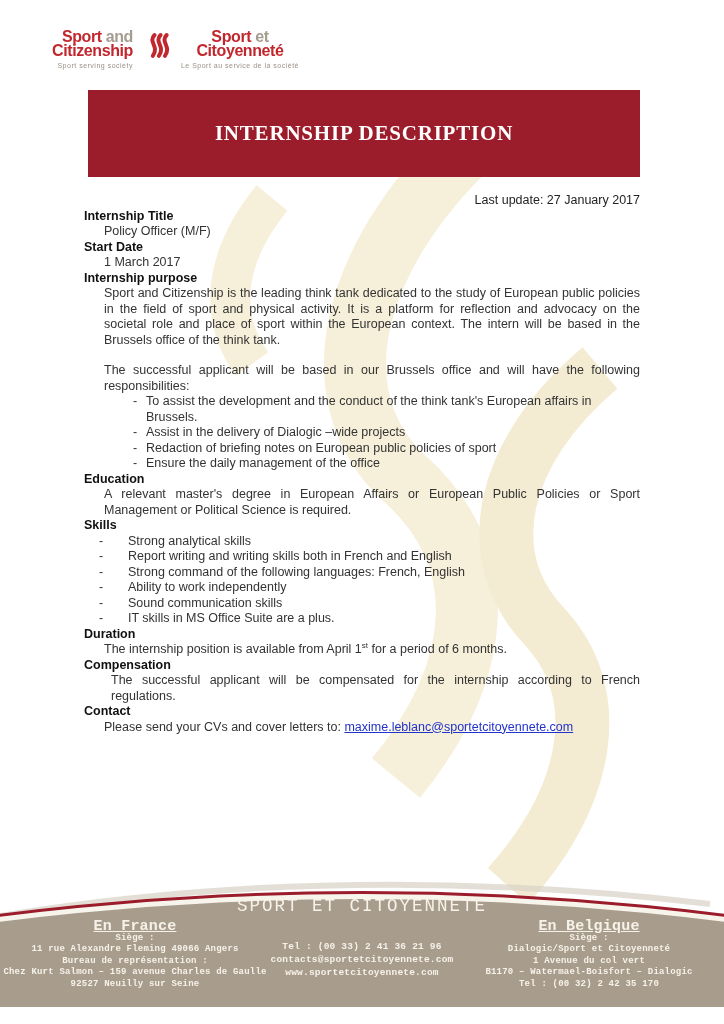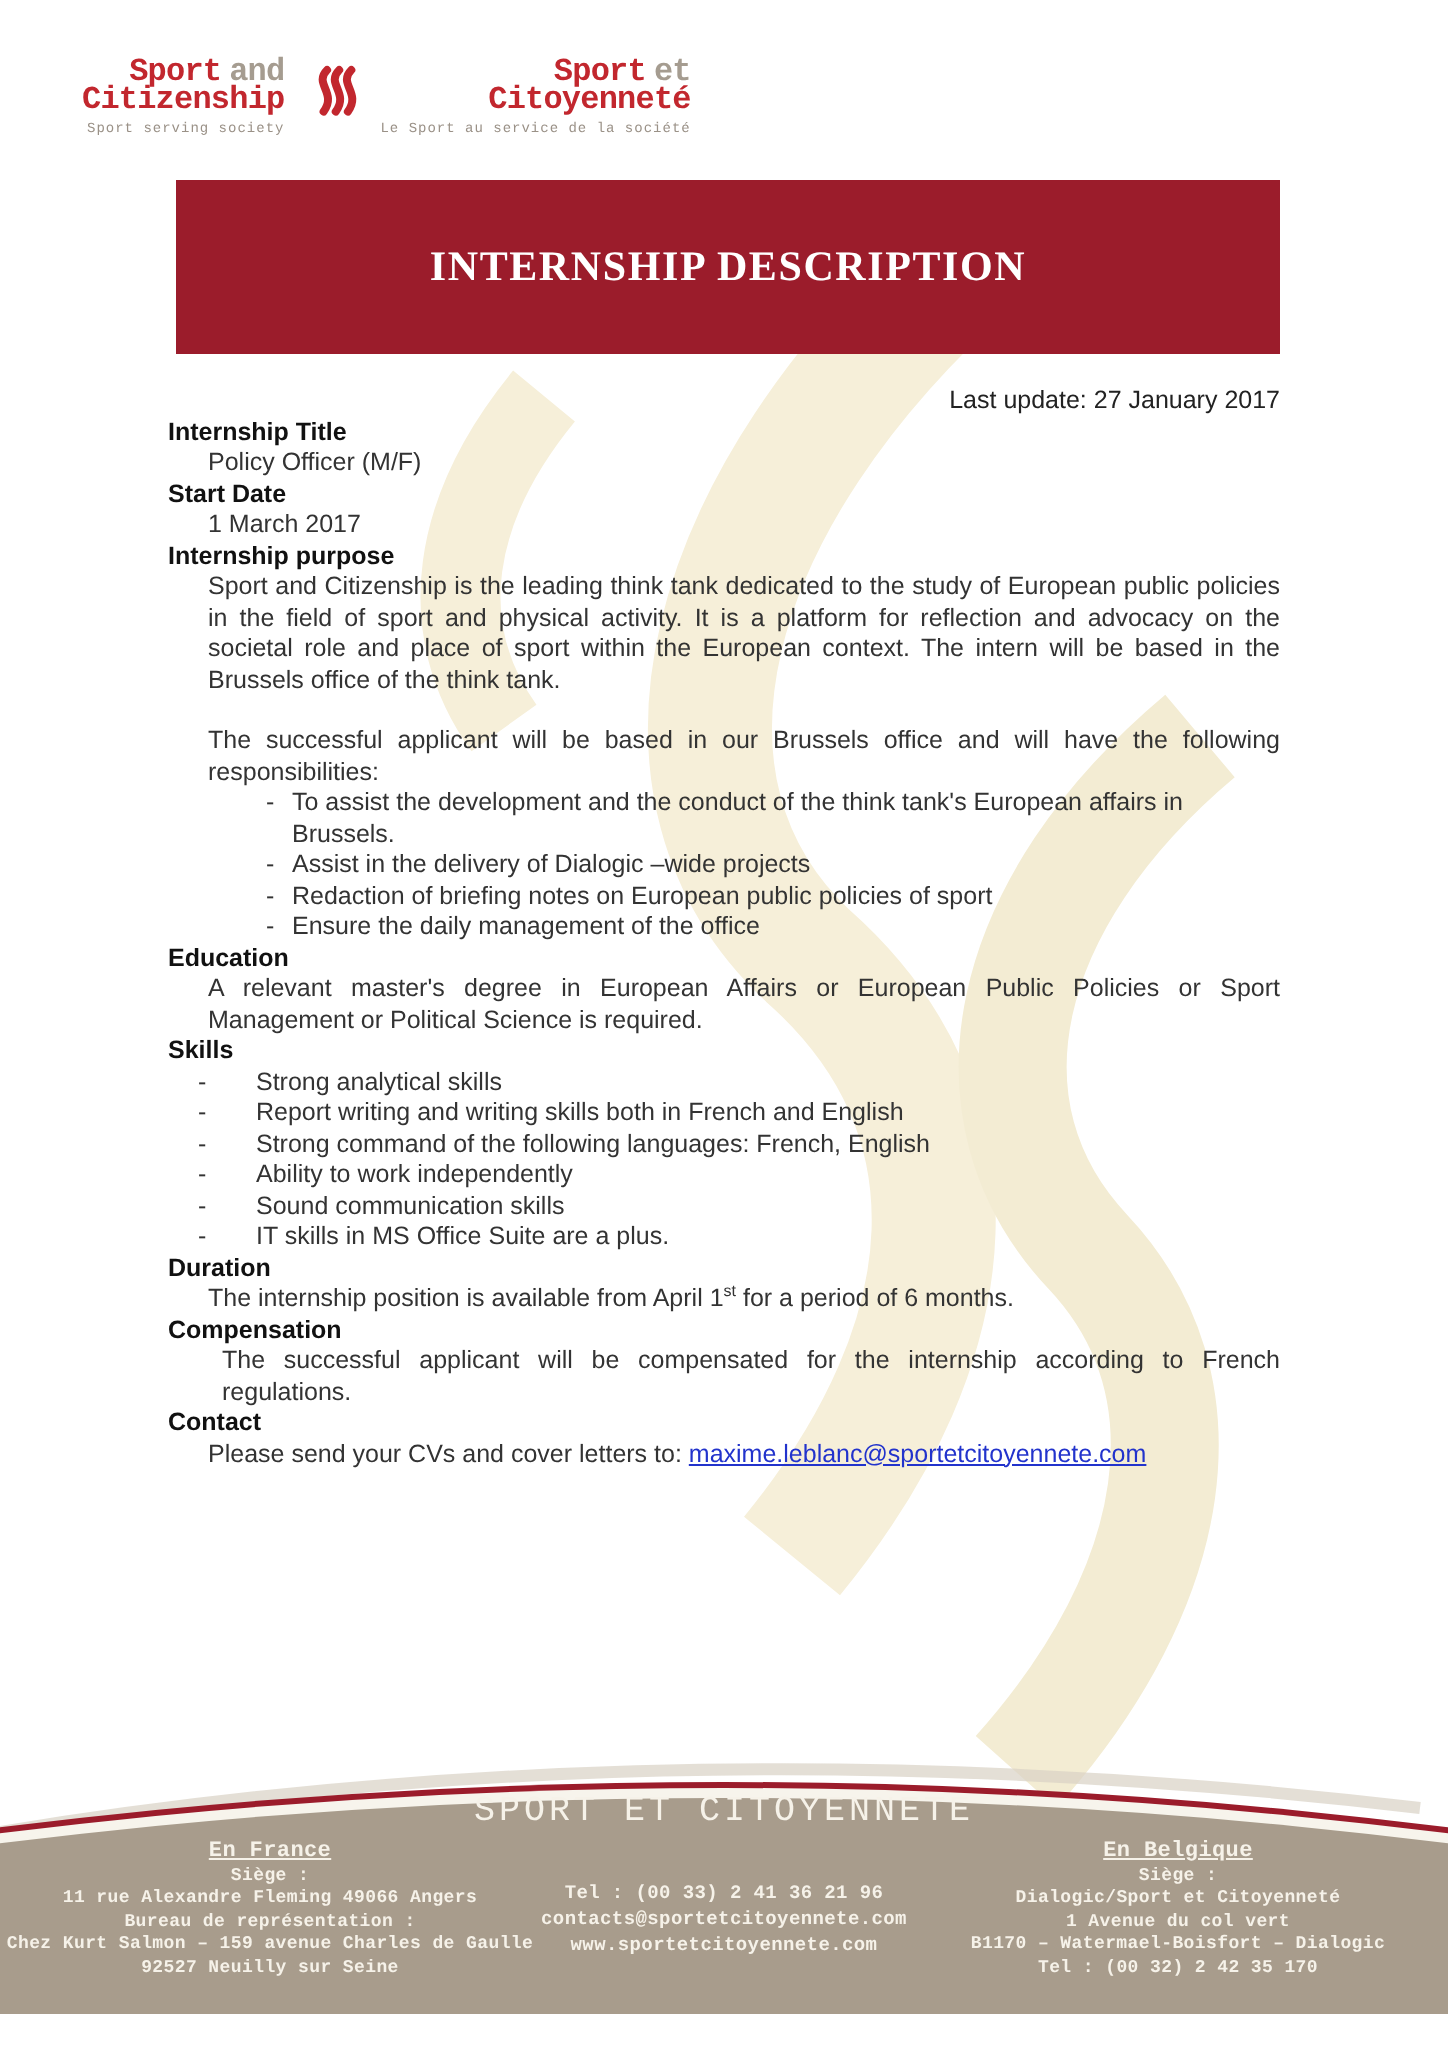--- a/index.html
+++ b/index.html
@@ -5,24 +5,24 @@
   html,body { margin:0; padding:0; background:#e8e8e8; }
   .page {
     position:relative; width:724px; height:1024px; margin:0 auto;
     background:#ffffff; overflow:hidden;
     font-family:"Liberation Sans", sans-serif;
     color:var(--body-text, #333);
   }
   
   .watermark { position:absolute; inset:0; z-index:0; }
   
-  .logos { position:absolute; top:30px; left:41px; display:flex; align-items:flex-start; z-index:2;font-family:Liberation Mono, monospace; }
+  .logos { position:absolute; top:30px; left:52px; display:flex; align-items:flex-start; z-index:2; }
   .logo-text { font-weight:700; font-size:16px; line-height:13.5px; letter-spacing:-0.4px; }
   .logo-left { text-align:right; }
-  .logo-right { text-align:right; }
+  .logo-right { text-align:center; }
   .red  { color:var(--logo-red, #c2272e); }
   .gray { color:var(--logo-gray, #a59c90); }
   .l1 span + span { margin-left:4px; }
   .tagline { font-size:7px; font-weight:400; color:#9a9187; letter-spacing:0.5px; margin-top:2px; }
   .sss-icon { margin:2px 10px 0 12px; }
   
   .banner {
     position:absolute; top:90px; left:88px; width:552px; height:87px;
     background:var(--banner-red, #9b1c2b);
     display:flex; align-items:center; justify-content:center; z-index:2;
@@ -57,21 +57,21 @@
   .arc { position:absolute; left:50%; transform:translateX(-50%); width:5800px; height:5800px; border-radius:50%; }
   .arc-red   { top:31px; background:var(--banner-red, #9b1c2b); }
   .arc-cream { top:34px; background:#f7f4ec; }
   .arc-taupe { top:39px; background:var(--footer-taupe, #a89c8c); }
   .footer-content { position:relative; z-index:2; color:var(--footer-text, #f6f2e9);
     font-family:Liberation Mono, monospace; }
   .footer-title { text-align:center; margin-top:36px; font-size:17.5px; letter-spacing:2px; font-weight:400; }
   .footer-cols { display:grid; grid-template-columns:270px 184px 270px; margin-top:5px; }
   .fcol { text-align:center; font-size:9px; font-weight:700; line-height:11.5px; letter-spacing:0.2px; }
   .fcol-center { padding-top:19px; font-size:9.5px; line-height:13px; }
-  .fheading { text-decoration:underline; font-size:11px; }
+  .fheading { text-decoration:underline; font-size:15px; }
 </style>
 </head>
 <body>
 
 <div class="page">
 
   <svg class="watermark" width="724" height="1024" viewBox="0 0 724 1024">
     <path d="M488 128 C348 252 316 396 404 478 C492 556 486 668 396 778" fill="none" stroke="#f6efd9" stroke-width="62"></path>
     <path d="M600 368 C500 452 478 556 544 626 C606 692 592 792 508 886" fill="none" stroke="#f3ecd3" stroke-width="54"></path>
     <path d="M272 198 C226 254 216 314 252 364" fill="none" stroke="#f6efd9" stroke-width="40"></path>

